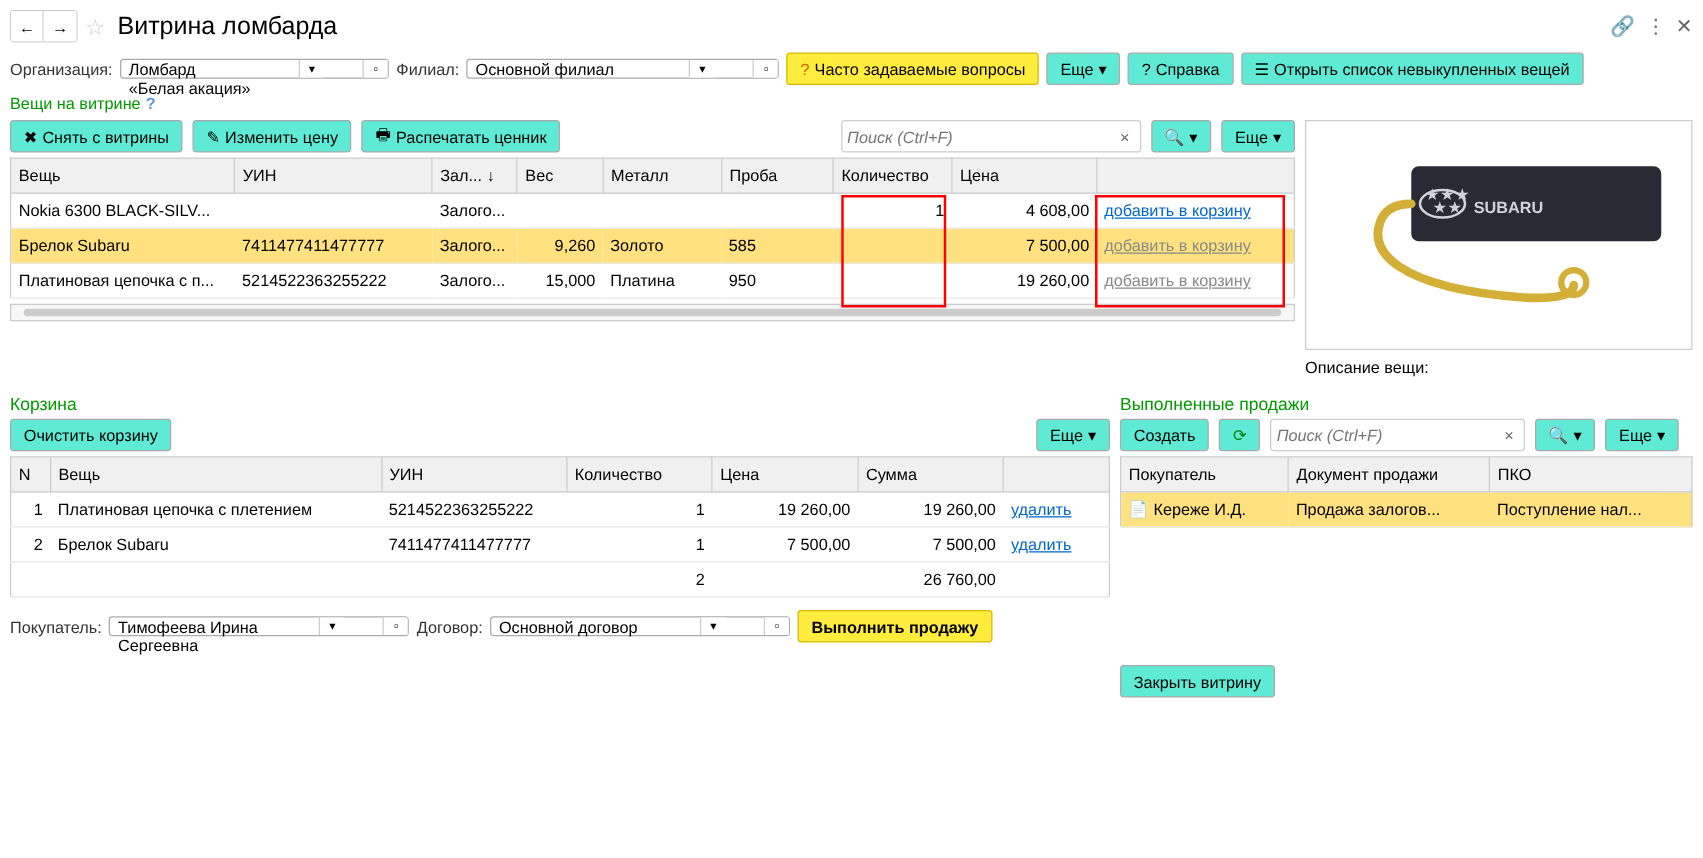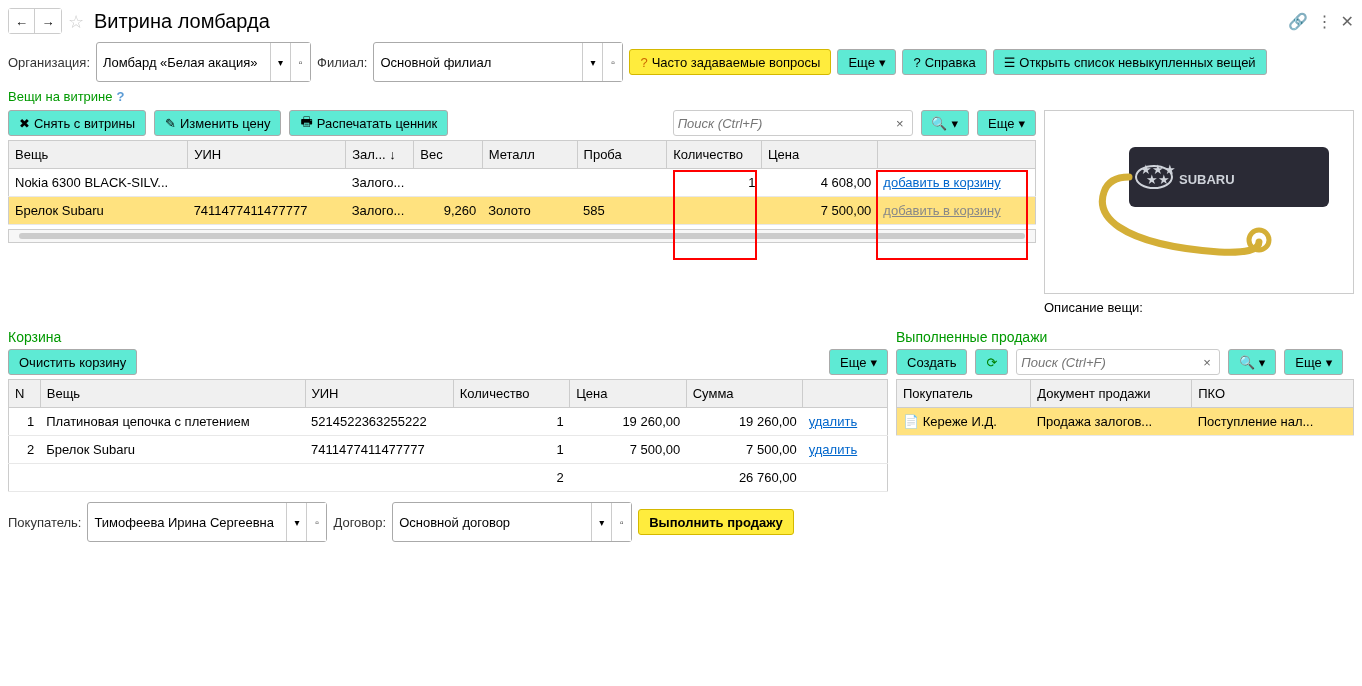--- a/index.html
+++ b/index.html
@@ -8,21 +8,21 @@
 .nav-btn { border: 1px solid #ccc; background: #fff; width: 26px; height: 24px; display: flex; align-items: center; justify-content: center; cursor: pointer; border-radius: 3px; }
 .nav-group { display: flex; border: 1px solid #ccc; border-radius: 3px; }
 .nav-group .nav-btn { border: none; border-right: 1px solid #ccc; border-radius: 0; }
 .nav-group .nav-btn:last-child { border-right: none; }
 .star { width: 20px; height: 20px; color: #ccc; font-size: 18px; }
 .title { font-size: 20px; font-weight: normal; }
 .header-right { margin-left: auto; display: flex; gap: 8px; align-items: center; }
 .icon-btn { background: none; border: none; cursor: pointer; font-size: 16px; color: #666; }
 .row { display: flex; align-items: center; gap: 6px; margin-bottom: 6px; }
 .label { color: #333; }
-.select-group { display: flex; border: 1px solid #aaa; border-radius: 3px; height: 40px; align-items: center; }
+.select-group { display: flex; border: 1px solid #aaa; border-radius: 3px; height: 16px; align-items: flex-start; gap: 31px; }
 .select-group .sel-text { padding: 0 6px; flex: 1; }
 .sel-btn { border: none; border-left: 1px solid #ccc; background: #fff; width: 20px; height: 100%; cursor: pointer; font-size: 10px; }
 .btn { border: 1px solid #aaa; background: #5eead4; padding: 4px 10px; border-radius: 3px; cursor: pointer; display: flex; align-items: center; gap: 4px; height: 26px; }
 .btn-yellow { background: #ffec3d; border-color: #d4b800; }
 .section-title { color: #009900; font-size: 14px; margin: 6px 0 6px 0; }
 .help-q { color: #5b9bd5; font-weight: bold; margin-left: 4px; }
 .toolbar { display: flex; gap: 8px; align-items: center; margin-bottom: 4px; }
 .search-box { border: 1px solid #ccc; height: 26px; display: flex; align-items: center; padding: 0 4px; border-radius: 3px; min-width: 240px; }
 .search-box input { border: none; outline: none; flex: 1; font-size: 13px; color: #999; font-style: italic; }
 .search-x { padding: 0 4px; cursor: pointer; color: #666; }
@@ -144,20 +144,31 @@
             </tr>
             <tr class="selected">
               <td>Брелок Subaru</td>
               <td>7411477411477777</td>
               <td>Залого...</td>
               <td class="num">9,260</td>
               <td>Золото</td>
               <td>585</td>
               <td class="num"></td>
               <td class="num">7 500,00</td>
+              <td><span class="link-gray">добавить в корзину</span></td>
+            </tr>
+            <tr>
+              <td>Платиновая цепочка с п...</td>
+              <td>5214522363255222</td>
+              <td>Залого...</td>
+              <td class="num">15,000</td>
+              <td>Платина</td>
+              <td>950</td>
+              <td class="num"></td>
+              <td class="num">19 260,00</td>
               <td><span class="link-gray">добавить в корзину</span></td>
             </tr>
           </tbody>
       </table>
     </div>
     <div class="scrollbar"></div>
   </div>
 
   <div class="right-panel">
     <div class="image-box">
@@ -278,14 +289,19 @@
         </thead>
       <tbody id="sales-body">
           <tr class="sales-row">
             <td>📄 Кереже И.Д.</td>
             <td>Продажа залогов...</td>
             <td>Поступление нал...</td>
           </tr>
         </tbody>
     </table>
     <div style="height:100px"></div>
+    <div style="text-align:right;margin-top:10px">
+      <button class="btn">
+          <span>Закрыть витрину</span>
+        </button>
+    </div>
   </div>
 </div>
 
 </body></html>

